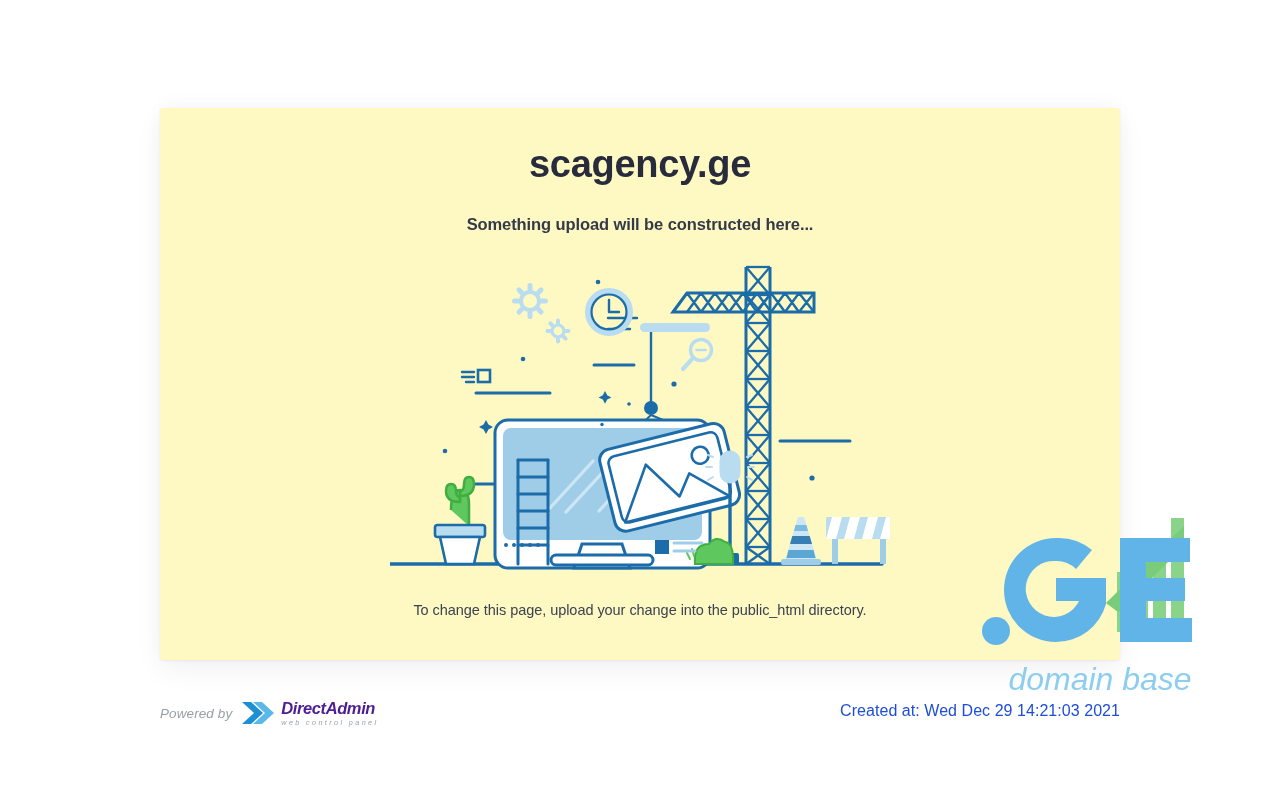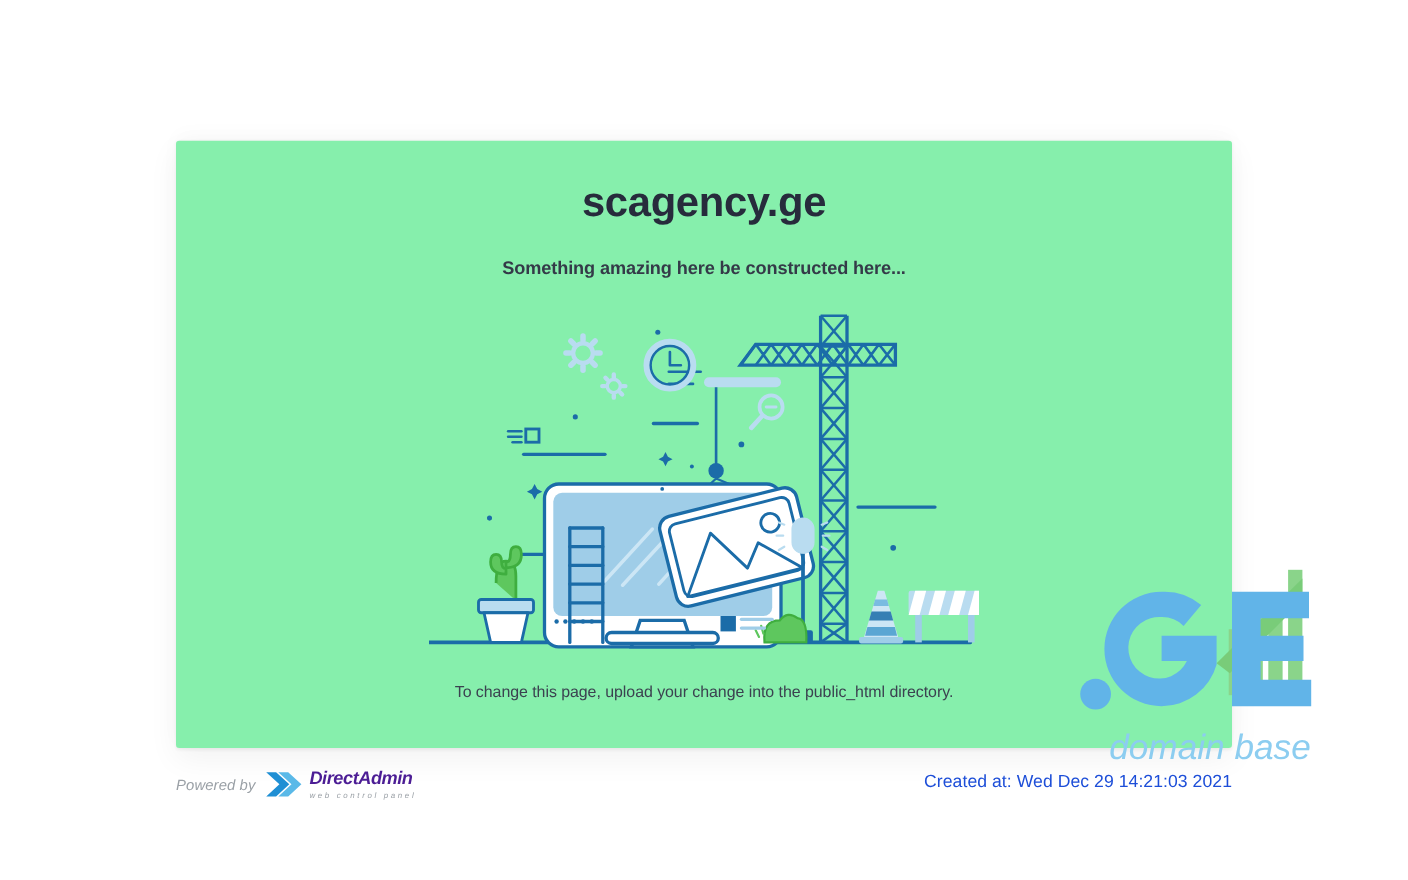--- a/index.html
+++ b/index.html
@@ -17,24 +17,24 @@
     position: relative;
     width: 1280px;
     height: 800px;
     background: #ffffff;
   }
 
   
   .card {
     position: absolute;
     left: 160px;
-    top: 128px;
+    top: 108px;
     width: 960px;
     height: 552px;
-    background: #86efac;
+    background: #fef9c3;
     border-radius: 3px;
     box-shadow: 0 1px 3px rgba(0,0,0,0.055),
                 0 10px 28px rgba(0,0,0,0.055),
                 0 -6px 18px rgba(0,0,0,0.025);
     z-index: 2;
   }
 
   .card-inner {
     position: relative;
     width: 100%;
@@ -150,21 +150,21 @@
 </head>
 <body>
 
 <div id="page">
 
   <div class="card">
     <div class="card-inner">
 
       <div class="site-title">scagency.ge</div>
 
-      <div class="tagline">Something amazing here be constructed here...</div>
+      <div class="tagline">Something upload will be constructed here...</div>
 
       <div class="illustration">
         <svg viewBox="0 0 500 320" xmlns="http://www.w3.org/2000/svg">
 
           <line x1="0" y1="309" x2="492" y2="309" stroke="#1b6ca8" stroke-width="3.4" stroke-linecap="round"></line>
 
           <g stroke="#1b6ca8" stroke-linecap="round">
             <line x1="86" y1="138" x2="160" y2="138" stroke-width="3"></line>
             <line x1="204" y1="110" x2="244" y2="110" stroke-width="3"></line>
             <line x1="82" y1="229" x2="110" y2="229" stroke-width="3"></line>

